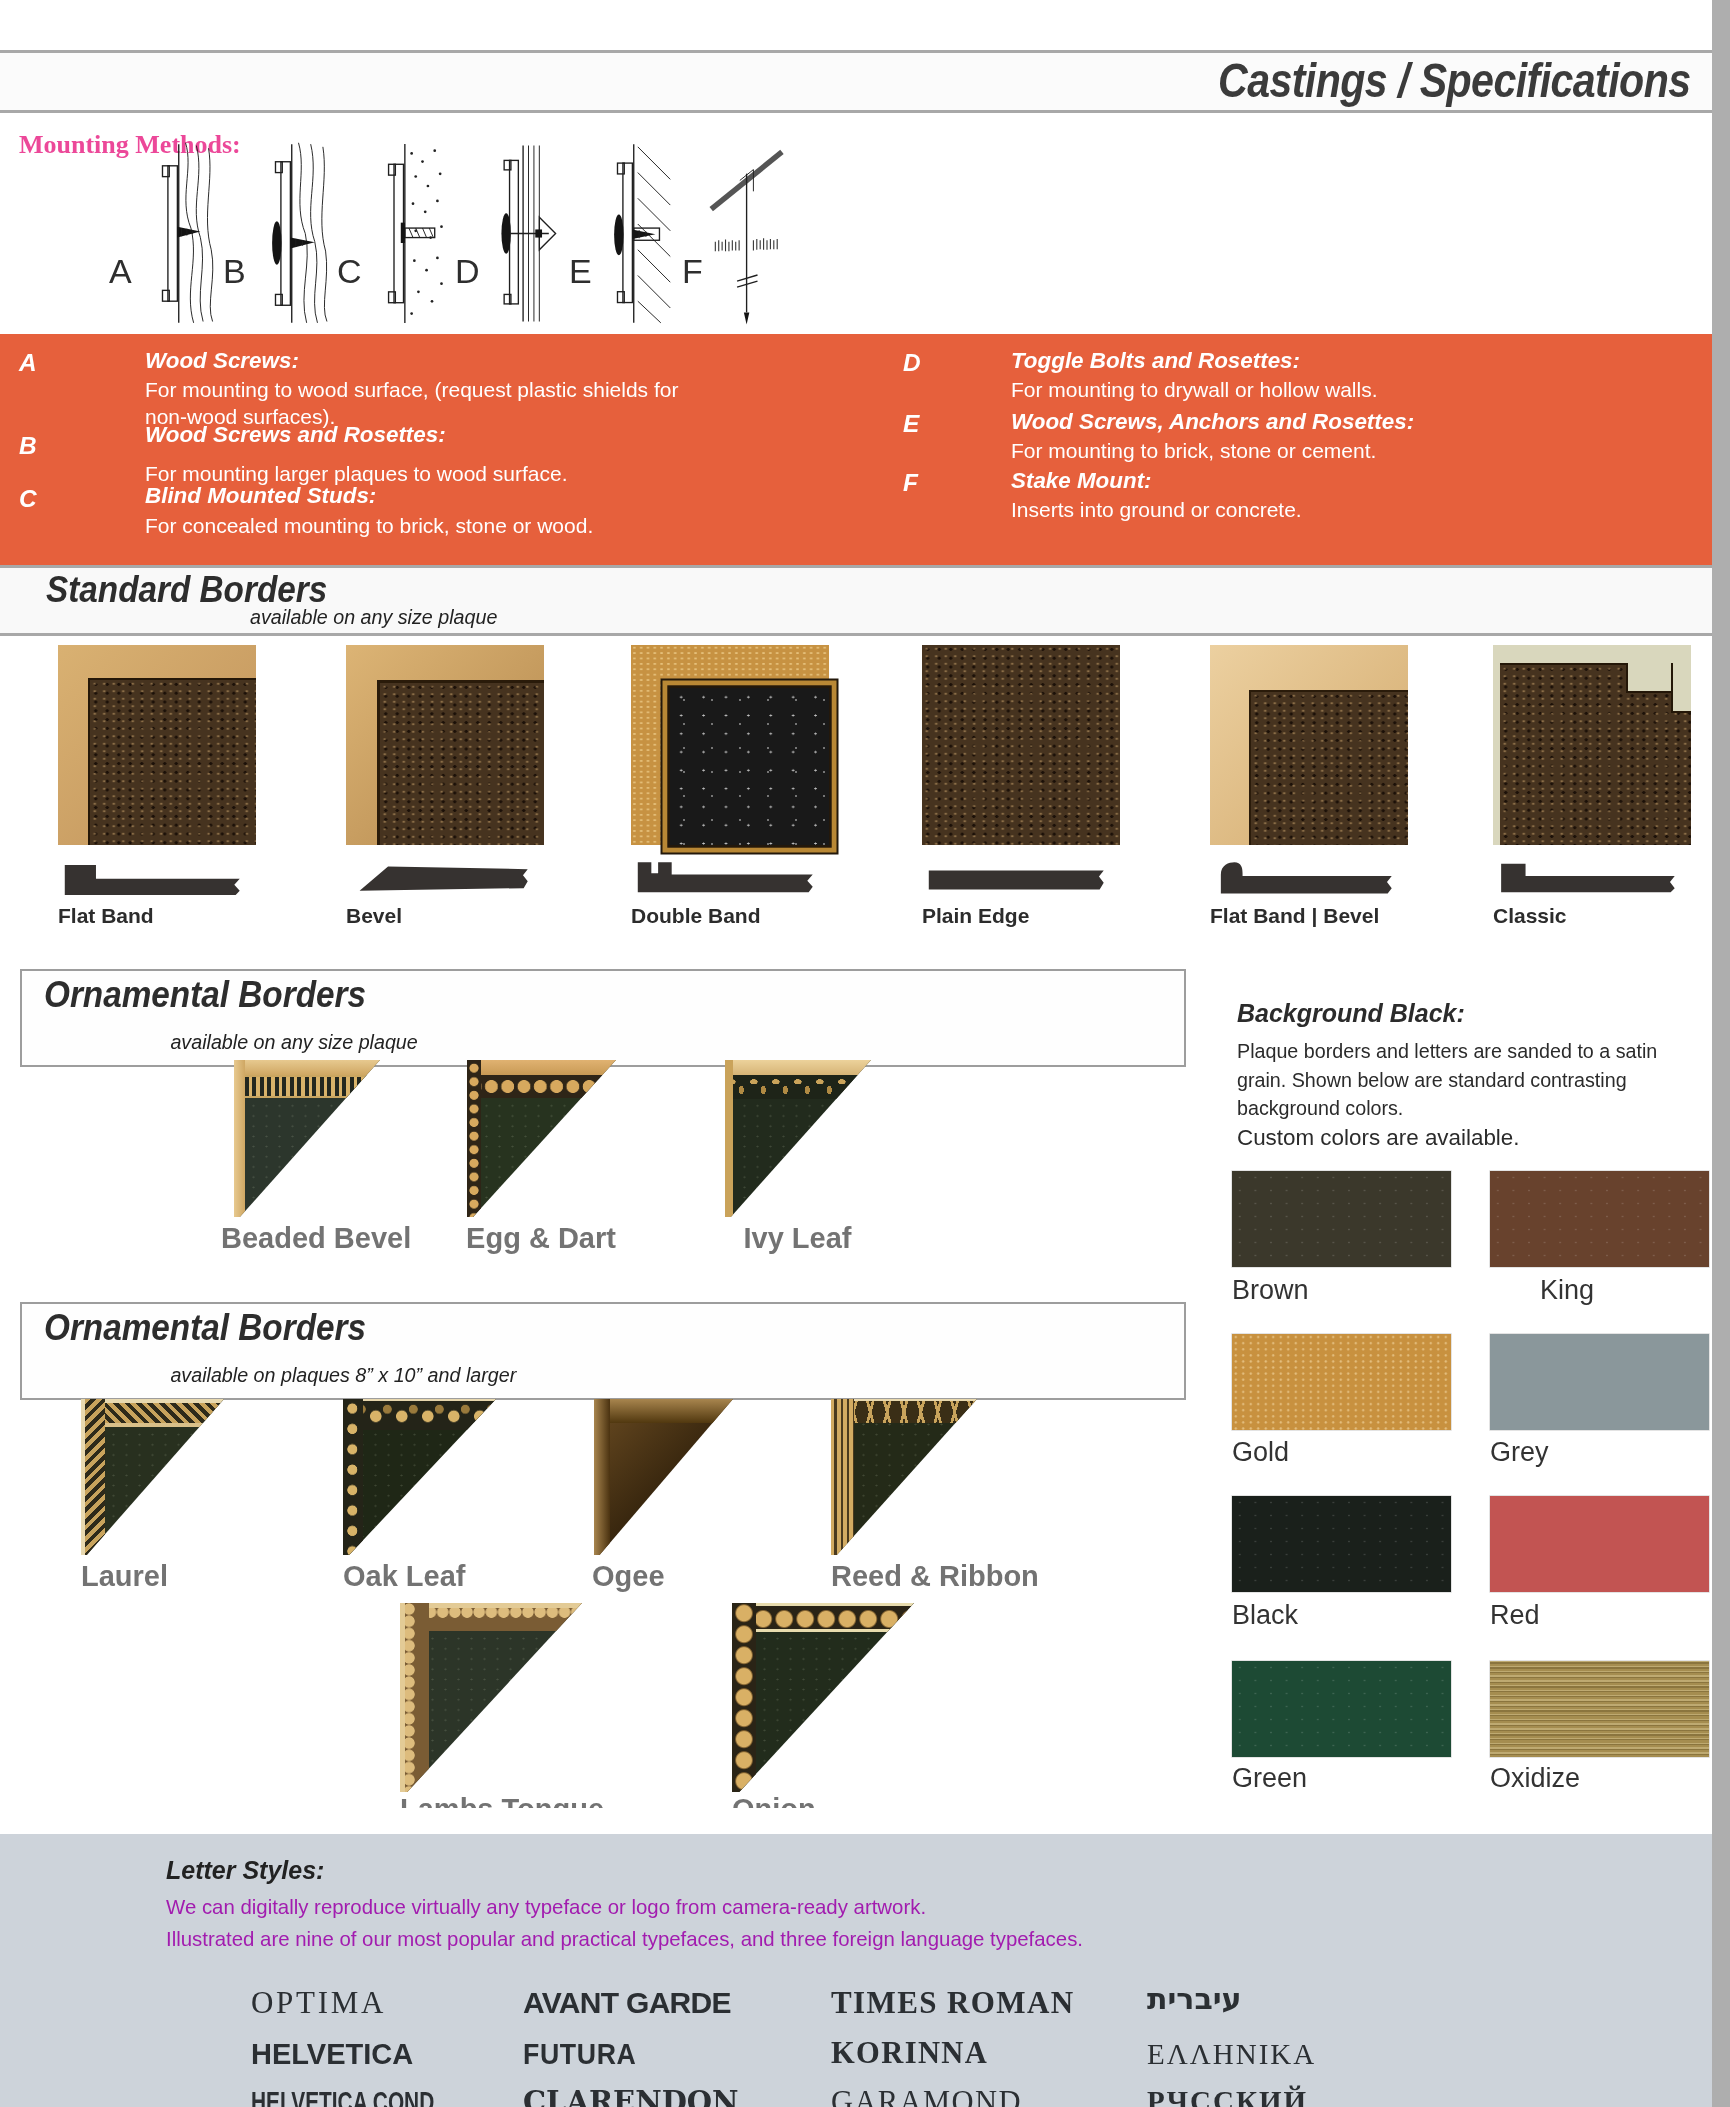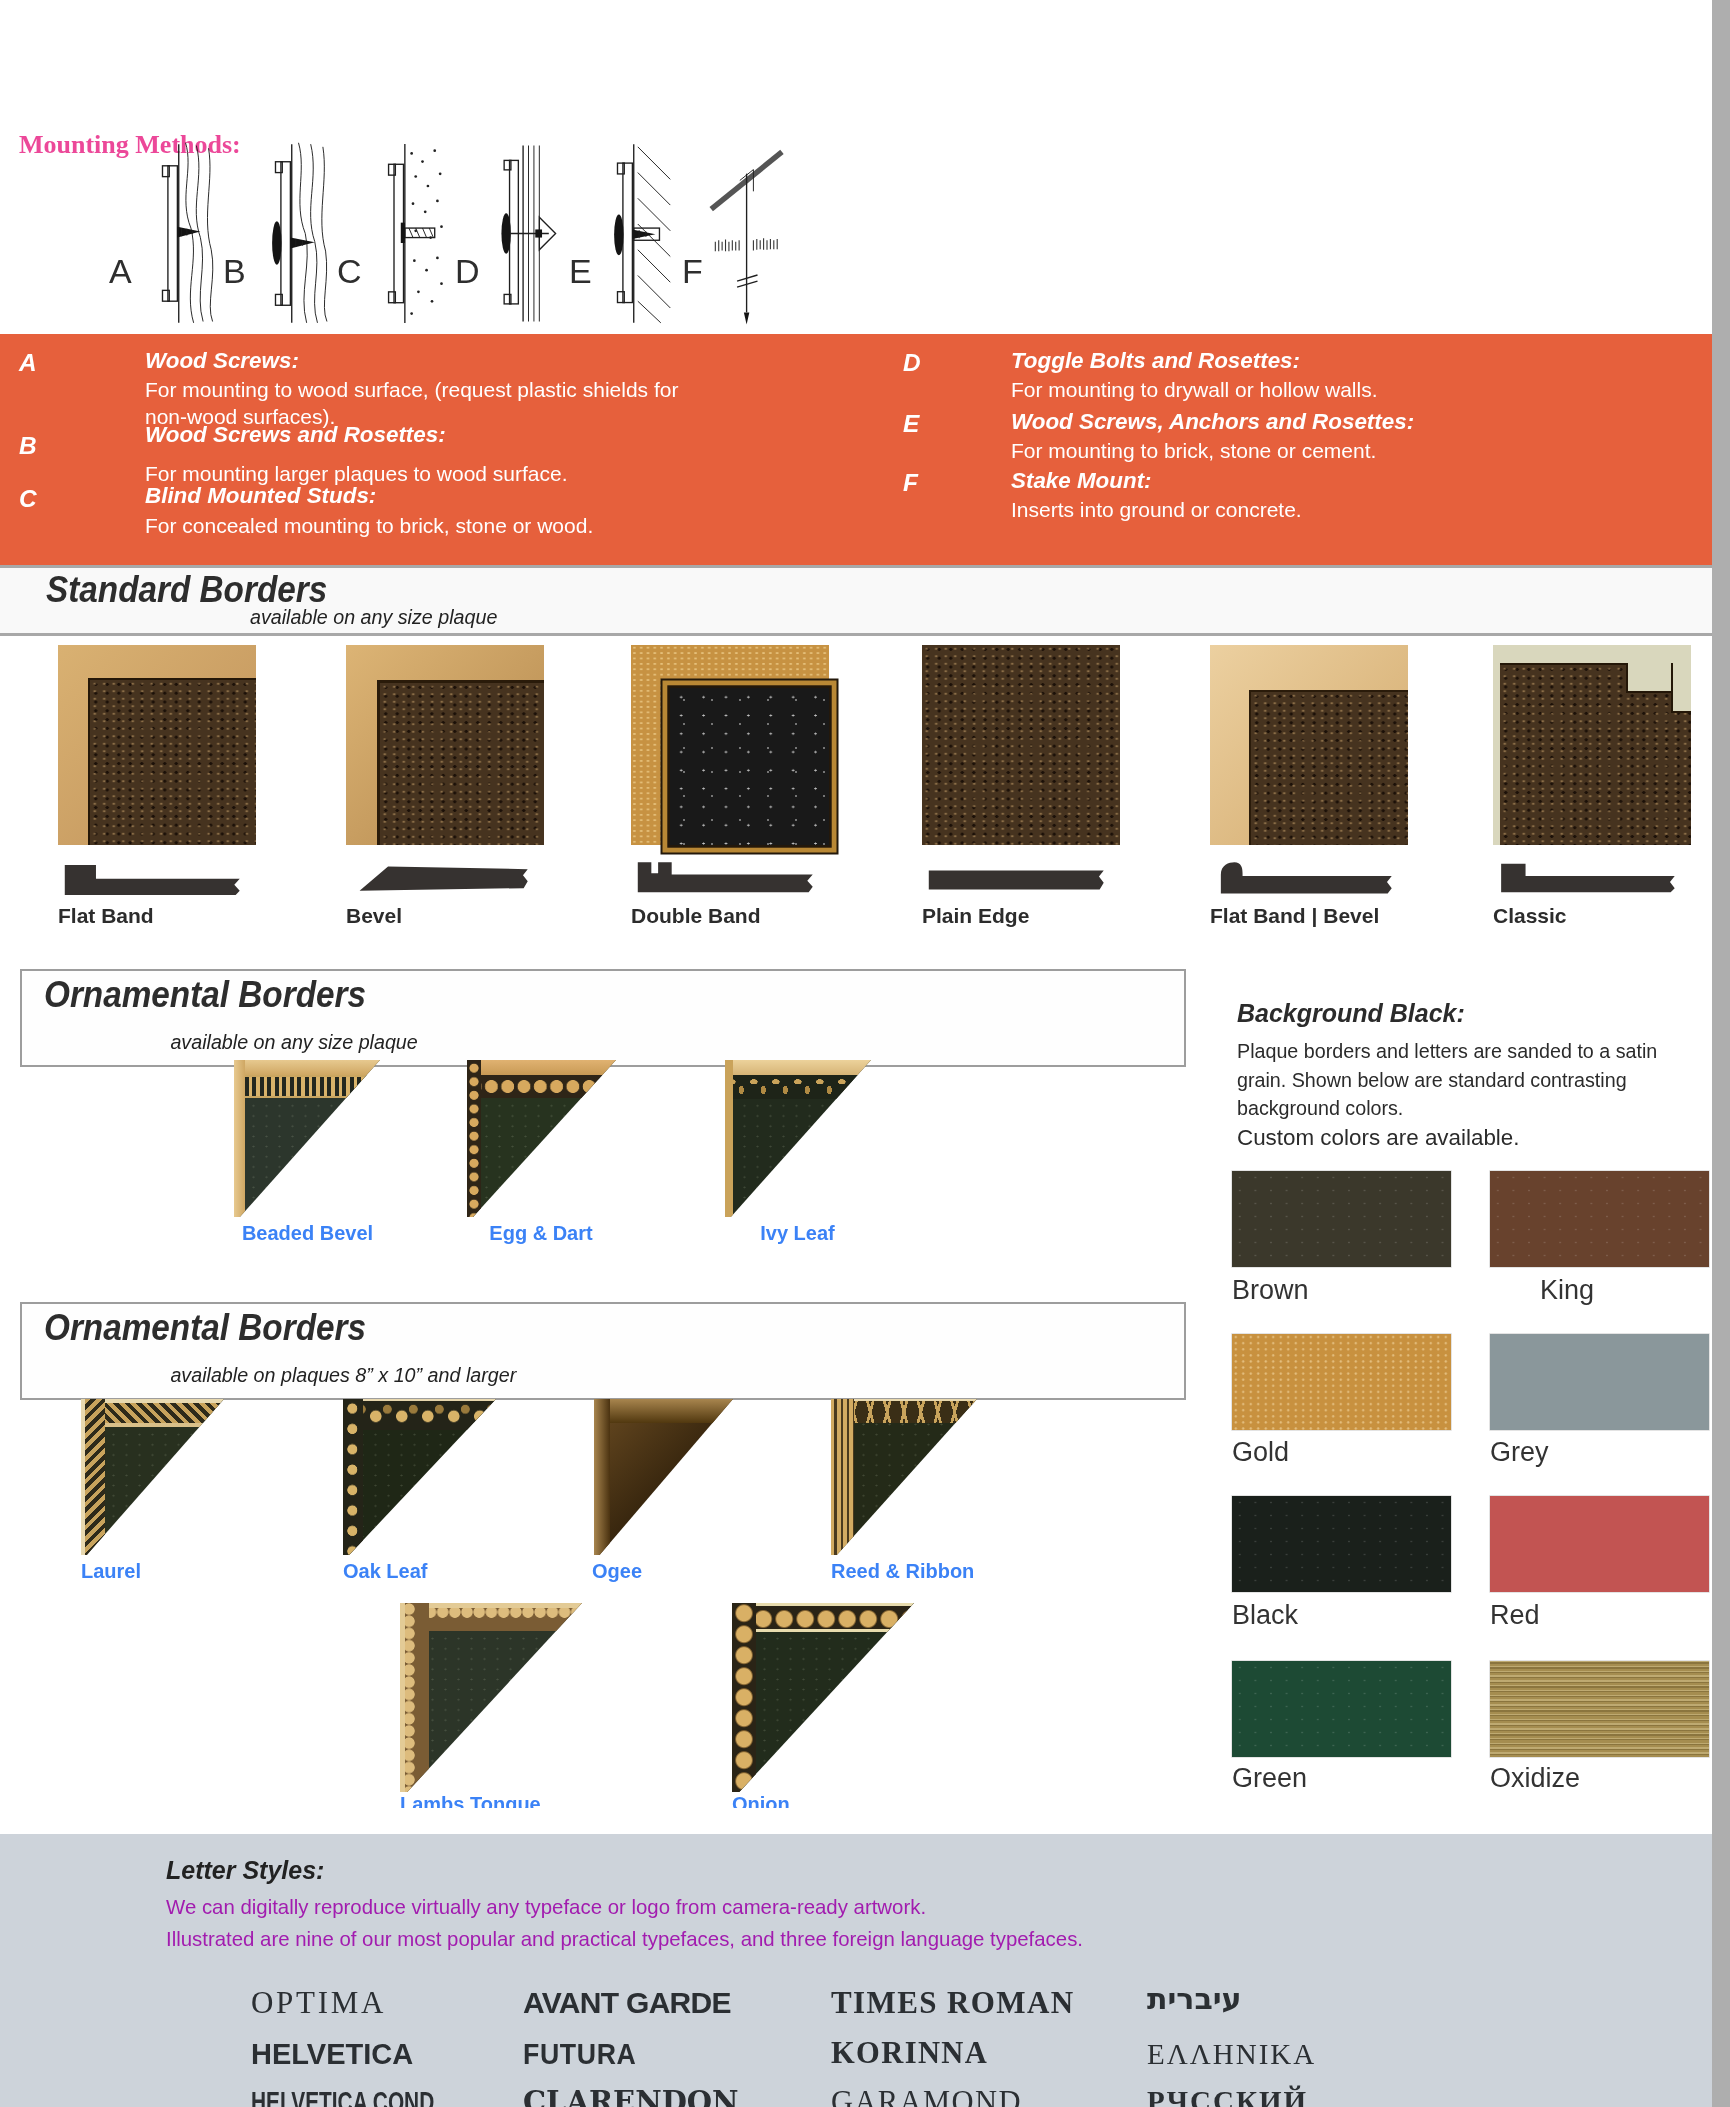--- a/index.html
+++ b/index.html
@@ -150,21 +150,21 @@
 
   .tri-onion .l-top{height:26px;background-color:#2a2416;
     background-image:radial-gradient(circle at 10.2px 13px,#d9b065 7.5px,#6b5026 8.8px,transparent 9.5px);
     background-size:21px 26px;border-top:3.4px solid #e8dcae;}
   .tri-onion .l-orn{top:26px;height:3.4px;background:#e8dcae;}
   .tri-onion .l-left{width:24.4px;background-color:#2a2416;
     background-image:radial-gradient(circle at 12.2px 10.2px,#d9b065 7.5px,#6b5026 8.8px,transparent 9.5px);
     background-size:24.4px 21px;}
   .tri-onion .l-core{background-color:#222c1c;}
 
-  .tri-label{position:absolute;font-size:20px;font-weight:bold;color:#3b82f6;white-space:nowrap;}
+  .tri-label{position:absolute;font-size:29px;font-weight:bold;color:#737373;white-space:nowrap;}
   .tri-label.center{text-align:center;}
   .clipped{height:15px;overflow:hidden;}
 
   
   #bg-colors-title{position:absolute;left:1237px;top:999px;font-size:25px;font-weight:bold;
     font-style:italic;color:#2b2b2b;}
   #bg-colors-body{position:absolute;left:1237px;top:1037px;width:428px;font-size:19.7px;
     line-height:28.5px;color:#2b2b2b;}
   #bg-colors-note{position:absolute;left:1237px;top:1125px;font-size:22.4px;color:#2b2b2b;}
   .swatch{position:absolute;width:219px;height:96px;box-shadow:0 0 0 0.7px #d8d8d8;}
@@ -194,20 +194,23 @@
   .tf-cyrillic{font-family:"Liberation Serif",serif;font-size:29px;font-weight:bold;letter-spacing:2px;}
 
   
   #edge-bar{position:absolute;right:0;top:0;width:19px;height:2108px;background:#aeaeae;z-index:50;}
 </style>
 </head>
 <body>
 
 <div id="page">
 
+  <div id="title-band">
+    <div id="page-title">Castings / Specifications</div>
+  </div>
 
   <div id="mounting-heading">Mounting Methods:</div>
 
   <span class="diag-letter" style="left:109px">A</span>
   <span class="diag-letter" style="left:223px">B</span>
   <span class="diag-letter" style="left:337px">C</span>
   <span class="diag-letter" style="left:455px">D</span>
   <span class="diag-letter" style="left:569px">E</span>
   <span class="diag-letter" style="left:682px">F</span>
 

